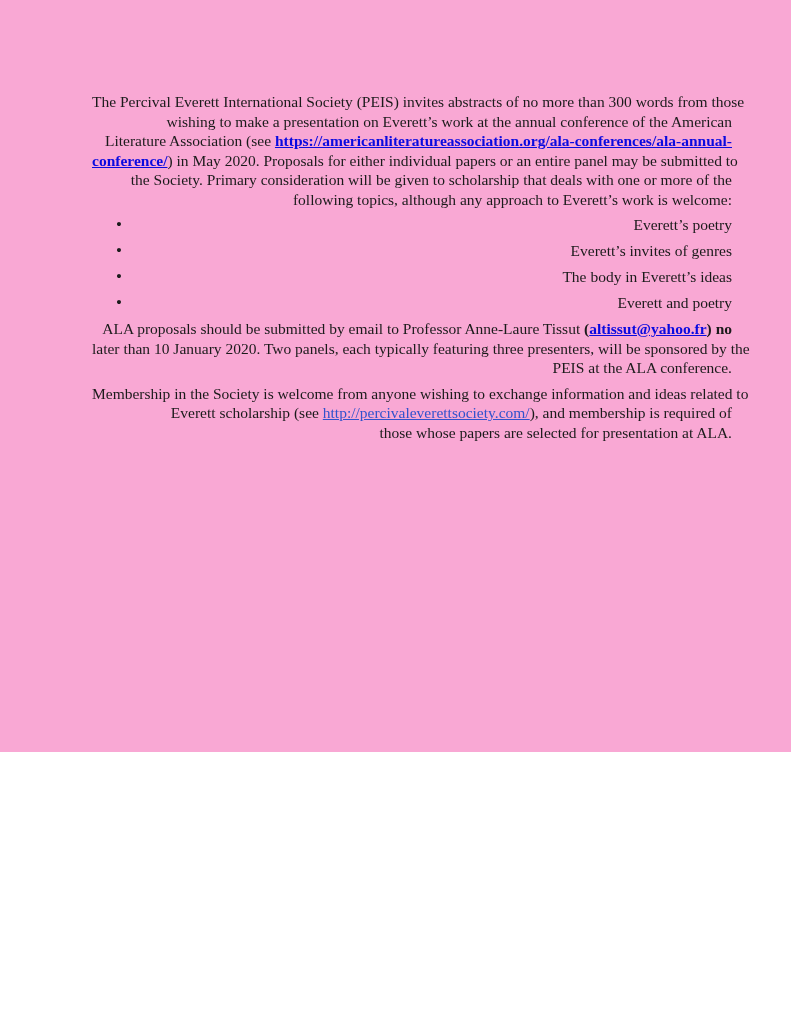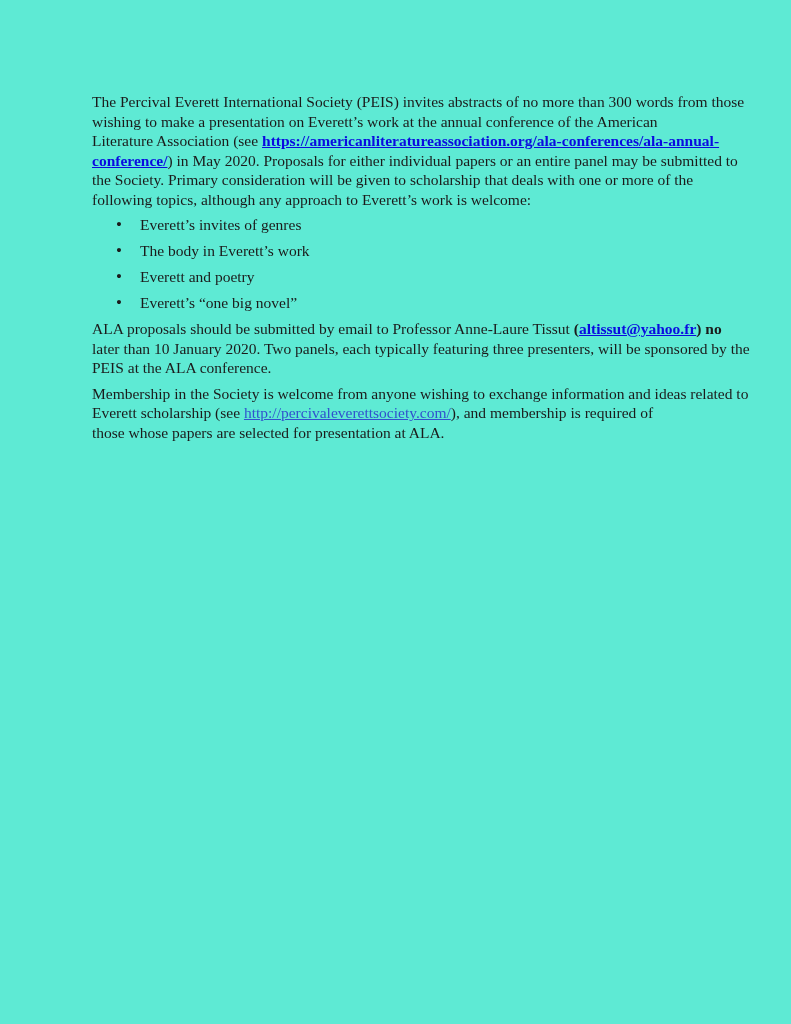--- a/index.html
+++ b/index.html
@@ -1,25 +1,26 @@
 <!DOCTYPE html>
 <html style="--link-bold: #0a0ae0; --link-regular: #3152cd;"><head>
 <meta charset="utf-8">
 <style>
   html, body { margin: 0; padding: 0; background: #ffffff; }
   .page {
     position: relative;
     width: 791px;
-    height: 1024px;
-    background: #5eead4;
+    height: 752px;
+    background: #f9a8d4;
     overflow: hidden;
     font-family: "Liberation Serif", "DejaVu Serif", serif;
     font-size: 15.5px;
     line-height: 19.5px;
     color: #1b1b1b;
+    text-align: right;
   }
   .content {
     position: absolute;
     left: 92px;
     top: 92px;
     width: 640px;
   }
   .content p {
     margin: 0 0 6px 0;
     white-space: nowrap; 
@@ -55,21 +56,21 @@
     font-weight: bold;
   }
 </style>
 </head>
 <body>
 
 <div class="page">
   <div class="content">
     <p><span class="normal">The Percival Everett International Society (PEIS) invites abstracts of no more than 300 words from those</span><br><span class="normal">wishing to make a presentation on Everett’s work at the annual conference of the American</span><br><span class="normal">Literature Association (see </span><a class="lnk bold">https://americanliteratureassociation.org/ala-conferences/ala-annual-</a><br><a class="lnk bold">conference/</a><span class="normal">) in May 2020. Proposals for either individual papers or an entire panel may be submitted to</span><br><span class="normal">the Society. Primary consideration will be given to scholarship that deals with one or more of the</span><br><span class="normal">following topics, although any approach to Everett’s work is welcome:</span></p>
     <ul>
+        <li>Everett’s poetry</li>
         <li>Everett’s invites of genres</li>
-        <li>The body in Everett’s work</li>
+        <li>The body in Everett’s ideas</li>
         <li>Everett and poetry</li>
-        <li>Everett’s “one big novel”</li>
       </ul>
     <p><span class="normal">ALA proposals should be submitted by email to Professor Anne-Laure Tissut </span><span class="bold">(</span><a class="lnk bold">altissut@yahoo.fr</a><span class="bold">) </span><span class="bold">no</span><br><span class="normal">later than 10 January 2020. Two panels, each typically featuring three presenters, will be sponsored by the</span><br><span class="normal">PEIS at the ALA conference.</span></p>
     <p><span class="normal">Membership in the Society is welcome from anyone wishing to exchange information and ideas related to</span><br><span class="normal">Everett scholarship (see </span><a class="lnk">http://percivaleverettsociety.com/</a><span class="normal">), and membership is </span><span class="italic">required</span><span class="normal"> of</span><br><span class="normal">those whose papers are selected for presentation at ALA.</span></p>
   </div>
 </div>
 
 </body></html>

